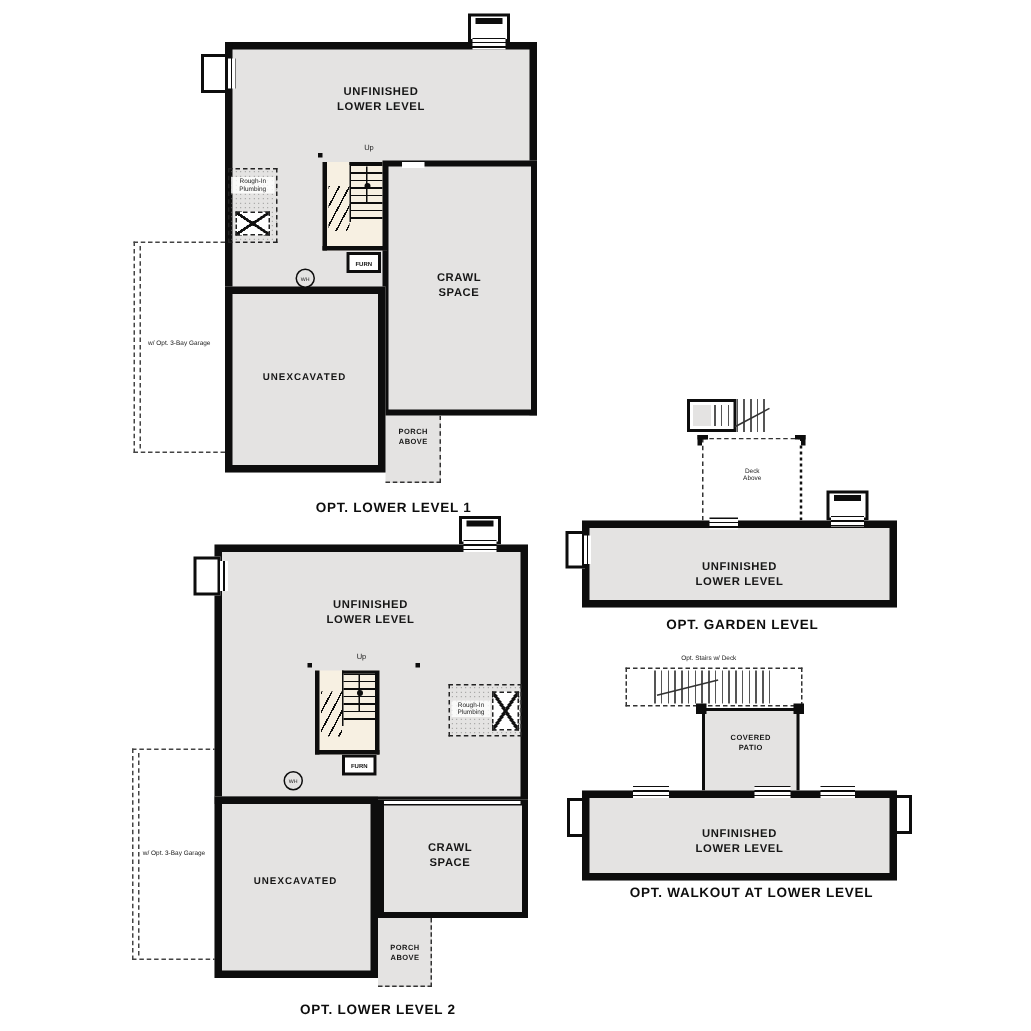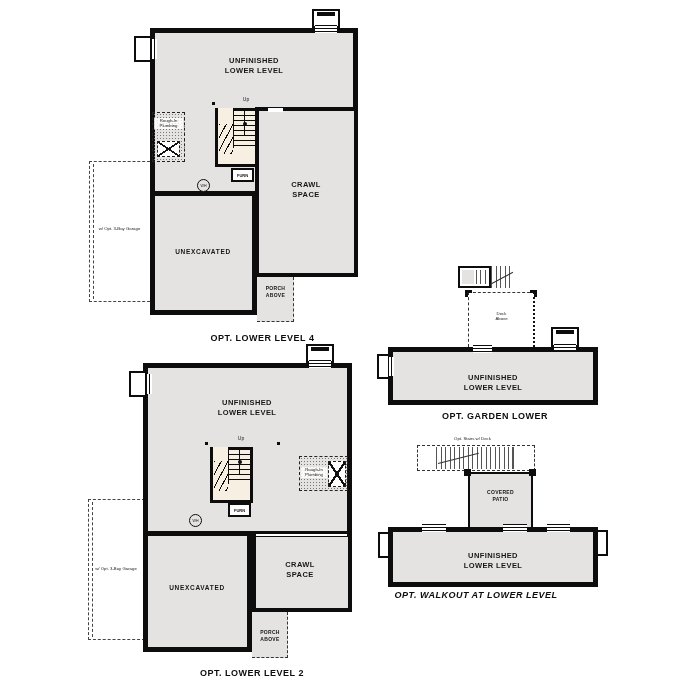--- a/index.html
+++ b/index.html
@@ -100,21 +100,21 @@
     <div class="sqdot" style="left:212px;top:102px;width:3px;height:3px;"></div>
     <div class="up" style="left:237px;top:96px;width:18px;">Up</div>
     <div class="furn" style="left:231px;top:168px;width:23px;height:14px;">FURN</div>
     <div class="wh" style="left:197px;top:179px;width:13px;height:13px;">WH</div>
 
     <div class="lbl" style="left:194px;top:56px;width:120px;">UNFINISHED
 LOWER LEVEL</div>
     <div class="lbl" style="left:276px;top:180px;width:60px;">CRAWL
 SPACE</div>
     <div class="lbl lblsm" style="left:163px;top:248px;width:80px;">UNEXCAVATED</div>
-    <div class="cap" style="left:155px;top:333px;width:215px;">OPT. LOWER LEVEL 4</div>
+    <div class="cap" style="left:155px;top:333px;width:215px;">OPT. LOWER LEVEL 1</div>
   </div>
 
   <div>
     <div class="garage" style="left:88px;top:499px;width:57px;height:141px;">
         <i></i>
       </div>
     <div class="note" style="left:90px;top:566px;width:52px;">w/ Opt. 3-Bay Garage</div>
 
     <div class="porch" style="left:252px;top:612px;width:36px;height:46px;"></div>
     <div class="micro" style="left:252px;top:629px;width:36px;">PORCH
@@ -176,21 +176,21 @@
     <div class="winlines" style="left:473px;top:345px;width:19px;height:8px;"></div>
     <div class="chimney" style="left:551px;top:327px;width:28px;height:20px;">
         <i></i>
       </div>
     <div class="winlines" style="left:554px;top:344px;width:22px;height:7px;"></div>
     <div class="well" style="left:377px;top:354px;width:13px;height:25px;"></div>
     <div class="winvert" style="left:388px;top:357px;width:6px;height:19px;"></div>
 
     <div class="lbl" style="left:433px;top:373px;width:120px;">UNFINISHED
 LOWER LEVEL</div>
-    <div class="cap" style="left:390px;top:411px;width:210px;">OPT. GARDEN LOWER</div>
+    <div class="cap" style="left:390px;top:411px;width:210px;">OPT. GARDEN LEVEL</div>
   </div>
 
   <div>
     <div class="note" style="left:430px;top:436px;width:85px;">Opt. Stairs w/ Deck</div>
     <div class="deck" style="left:417px;top:445px;width:118px;height:26px;">
       <div class="treadlines" style="left:18px;top:1px;width:78px;height:22px;"></div>
       <div class="diag" style="left:20px;top:17px;width:42px;transform:rotate(-14deg);"></div>
     </div>
 
     <div class="patio" style="left:468px;top:472px;width:65px;height:55px;"></div>
@@ -201,16 +201,16 @@
 
     <div class="room" style="left:388px;top:527px;width:210px;height:60px;"></div>
     <div class="winlines" style="left:422px;top:524px;width:24px;height:8px;"></div>
     <div class="winlines" style="left:503px;top:524px;width:24px;height:8px;"></div>
     <div class="winlines" style="left:547px;top:524px;width:23px;height:8px;"></div>
     <div class="well" style="left:378px;top:532px;width:12px;height:26px;"></div>
     <div class="well" style="left:596px;top:530px;width:12px;height:26px;"></div>
 
     <div class="lbl" style="left:433px;top:551px;width:120px;">UNFINISHED
 LOWER LEVEL</div>
-    <div class="cap" style="left:361px;top:590px;width:230px;font-style:italic;">OPT. WALKOUT AT LOWER LEVEL</div>
+    <div class="cap" style="left:386px;top:590px;width:230px;">OPT. WALKOUT AT LOWER LEVEL</div>
   </div>
 
 </div>
 
 </body></html>

